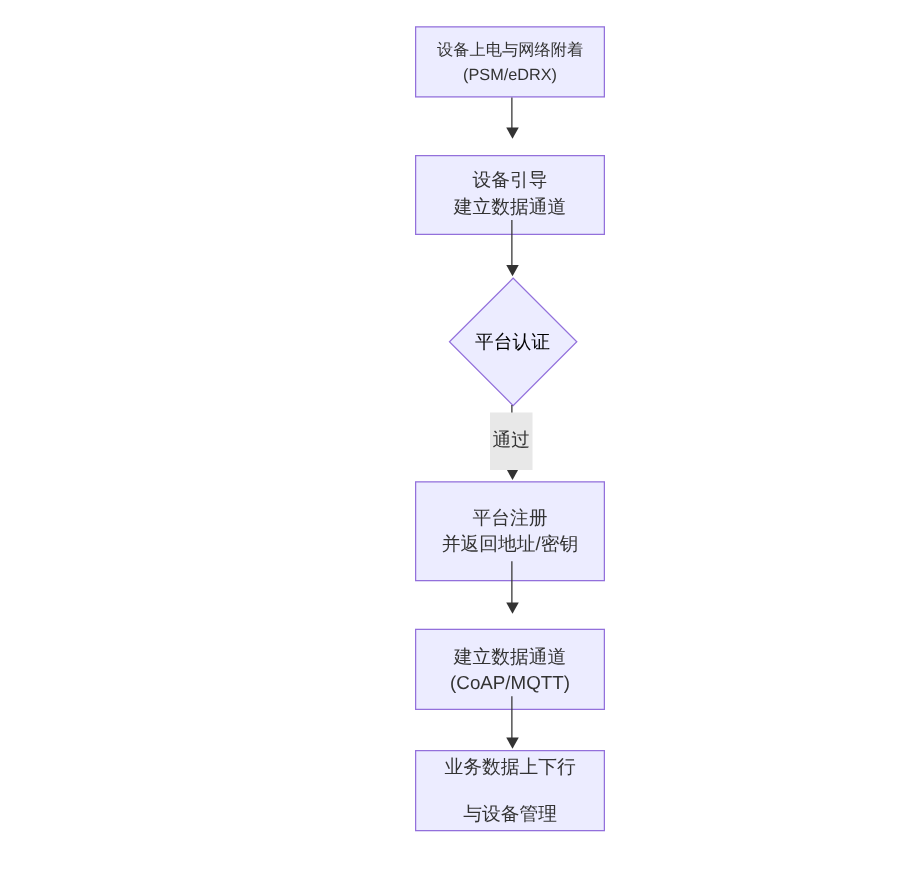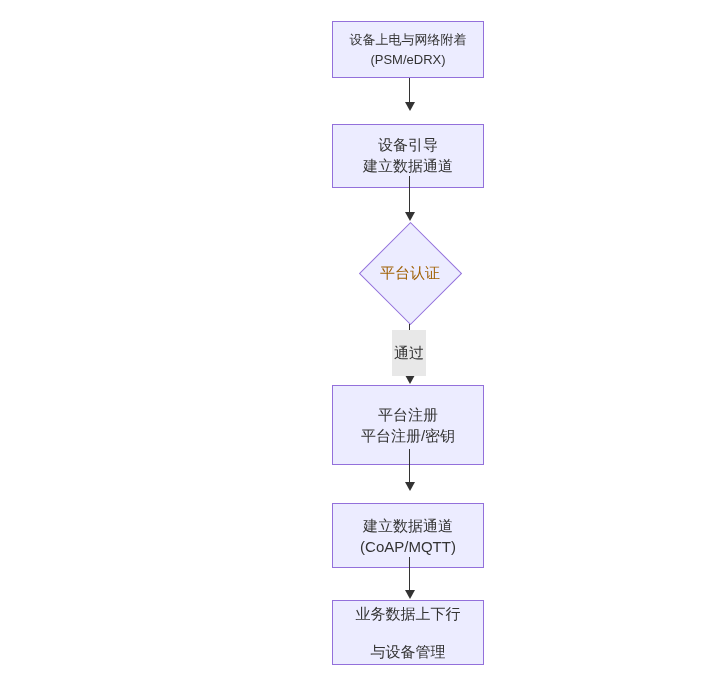--- a/index.html
+++ b/index.html
@@ -56,21 +56,21 @@
   .diamond-label {
     position: absolute;
     left: 0;
     top: 0;
     width: 100%;
     height: 100%;
     display: flex;
     align-items: center;
     justify-content: center;
     font-size: 15px;
-    color: #a16207;
+    color: #000000;
     white-space: nowrap;
   }
   
   .arrow {
     position: absolute;
     left: 368px;
     width: 11px;
   }
   .arrow-line {
     position: absolute;
@@ -135,21 +135,21 @@
   </div>
 
   <div class="arrow" style="top:324px; height:60px;">
     <div class="arrow-line"></div>
     <div class="arrow-head"></div>
   </div>
   <div class="edge-label">通过</div>
 
   <div class="node" style="top:385px; height:80px;">
     <span>平台注册</span>
-    <span>平台注册/密钥</span>
+    <span>并返回地址/密钥</span>
   </div>
 
   <div class="arrow" style="top:449px; height:42px;">
     <div class="arrow-line"></div>
     <div class="arrow-head"></div>
   </div>
 
   <div class="node" style="top:503px; height:65px;">
     <span>建立数据通道</span>
     <span>(CoAP/MQTT)</span>

